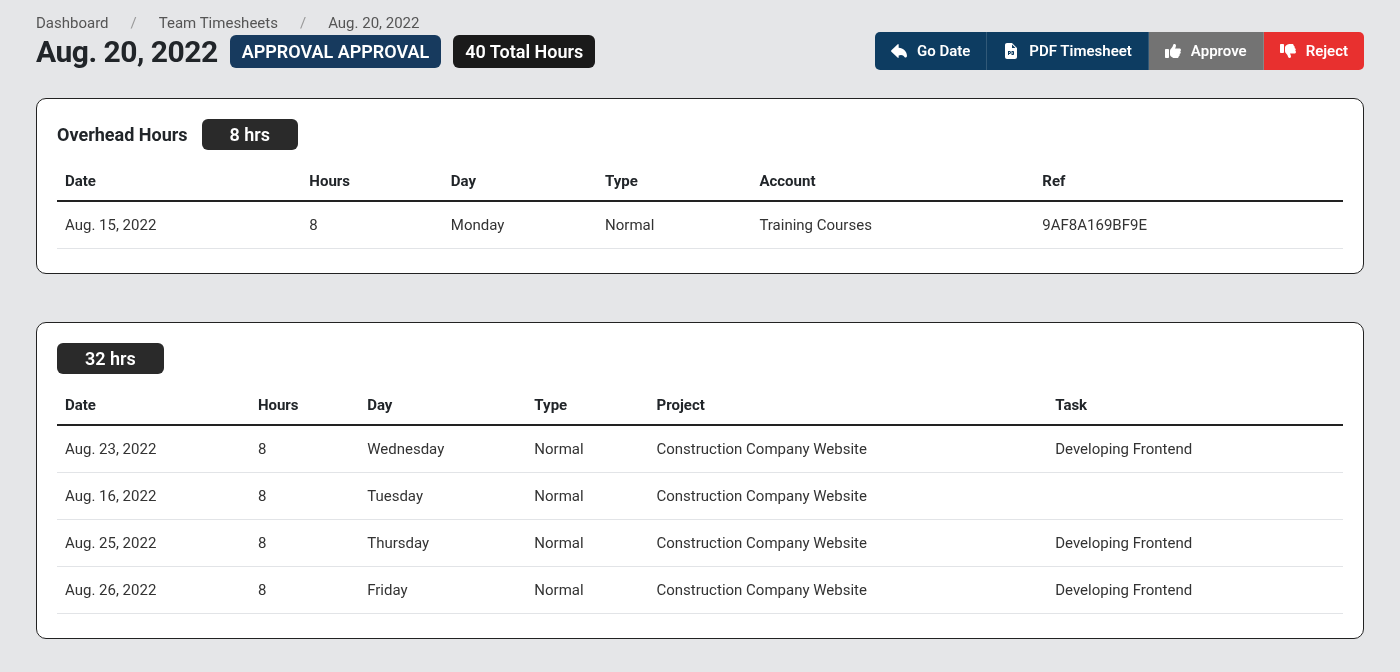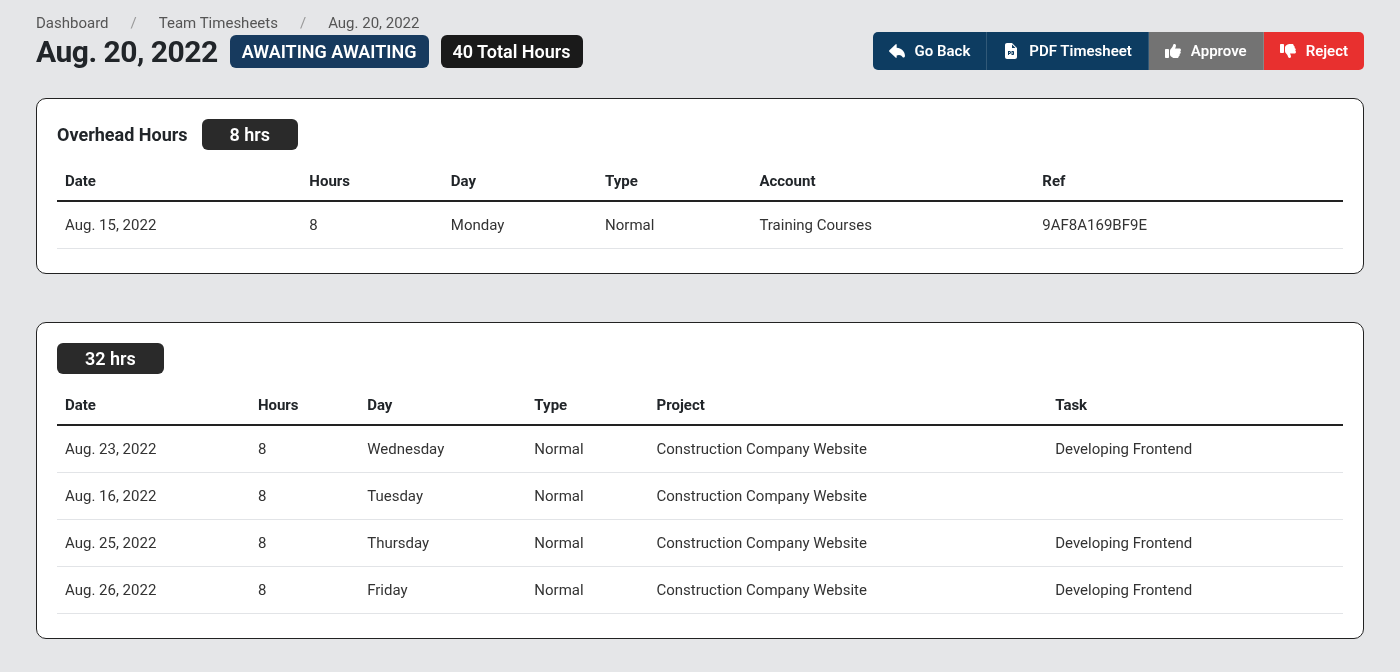--- a/index.html
+++ b/index.html
@@ -150,29 +150,29 @@
     <a href="#">Dashboard</a>
     <span class="sep">/</span>
     <a href="#">Team Timesheets</a>
     <span class="sep">/</span>
     <span>Aug. 20, 2022</span>
   </nav>
 
   <div class="header-row">
     <div class="header-left">
       <h1 class="page-title">Aug. 20, 2022</h1>
-      <span class="badge badge-navy">AWAITING AWAITING</span>
+      <span class="badge badge-navy">APPROVAL APPROVAL</span>
       <span class="badge badge-dark">40 Total Hours</span>
     </div>
     <div class="btn-group">
       <button class="btn btn-navy">
         <svg class="icon" viewBox="0 0 512 512">
             <path d="M500.3 231.8l-204.8-192C284.3 29.14 266.7 37.01 266.7 53.33V149.3C119.5 149.3 0 268.8 0 416c0 20.06 11.2 38.4 29.01 47.68c5.504 2.816 11.52 4.224 17.41 4.224c13.31 0 26.24-7.137 33.02-19.46C101.8 407.3 146.1 384 192 384c25.6 0 50.43 6.4 74.67 17.07V458.7c0 16.32 17.6 24.19 28.8 13.55l204.8-192C510.9 270.3 510.9 241.7 500.3 231.8z" transform="scale(-1,1) translate(-512,0)"></path>
           </svg>
-        <span>Go Back</span>
+        <span>Go Date</span>
       </button>
       <button class="btn btn-navy">
         <svg class="icon" viewBox="0 0 384 512">
             <path d="M224 0H64C28.7 0 0 28.7 0 64V448c0 35.3 28.7 64 64 64H320c35.3 0 64-28.7 64-64V160L224 0zM224 48l112 112H224V48zM96 256h48c26.5 0 48 21.5 48 48s-21.5 48-48 48h-16v32H96V256zm32 64h16c8.8 0 16-7.2 16-16s-7.2-16-16-16H128v32zm80-64h48c17.7 0 32 14.3 32 32v64c0 17.7-14.3 32-32 32H208V256zm32 96h16V288H240v64z"></path>
           </svg>
         <span>PDF Timesheet</span>
       </button>
       <button class="btn btn-green">
         <svg class="icon" viewBox="0 0 512 512">
             <path d="M313.4 32.9c26 5.2 42.9 30.5 37.7 56.5l-2.3 11.4c-5.3 26.7-15.1 52.1-28.8 75.2H464c26.5 0 48 21.5 48 48c0 18.5-10.5 34.6-25.9 42.6C497 275.4 504 288.9 504 304c0 23.4-16.8 42.9-38.9 47.1c4.4 7.3 6.9 15.8 6.9 24.9c0 21.3-13.9 39.4-33.1 45.6c.7 3.3 1.1 6.8 1.1 10.4c0 26.5-21.5 48-48 48H294.5c-19 0-37.5-5.6-53.3-16.1l-38.5-25.7C176 420.4 160 390.4 160 358.3V247.1c0-29.2 13.3-56.7 36-75l7.4-5.9c26.5-21.2 44.6-51 51.2-84.2l2.3-11.4c5.2-26 30.5-42.9 56.5-37.7zM32 192H96c17.7 0 32 14.3 32 32V448c0 17.7-14.3 32-32 32H32c-17.7 0-32-14.3-32-32V224c0-17.7 14.3-32 32-32z"></path>

